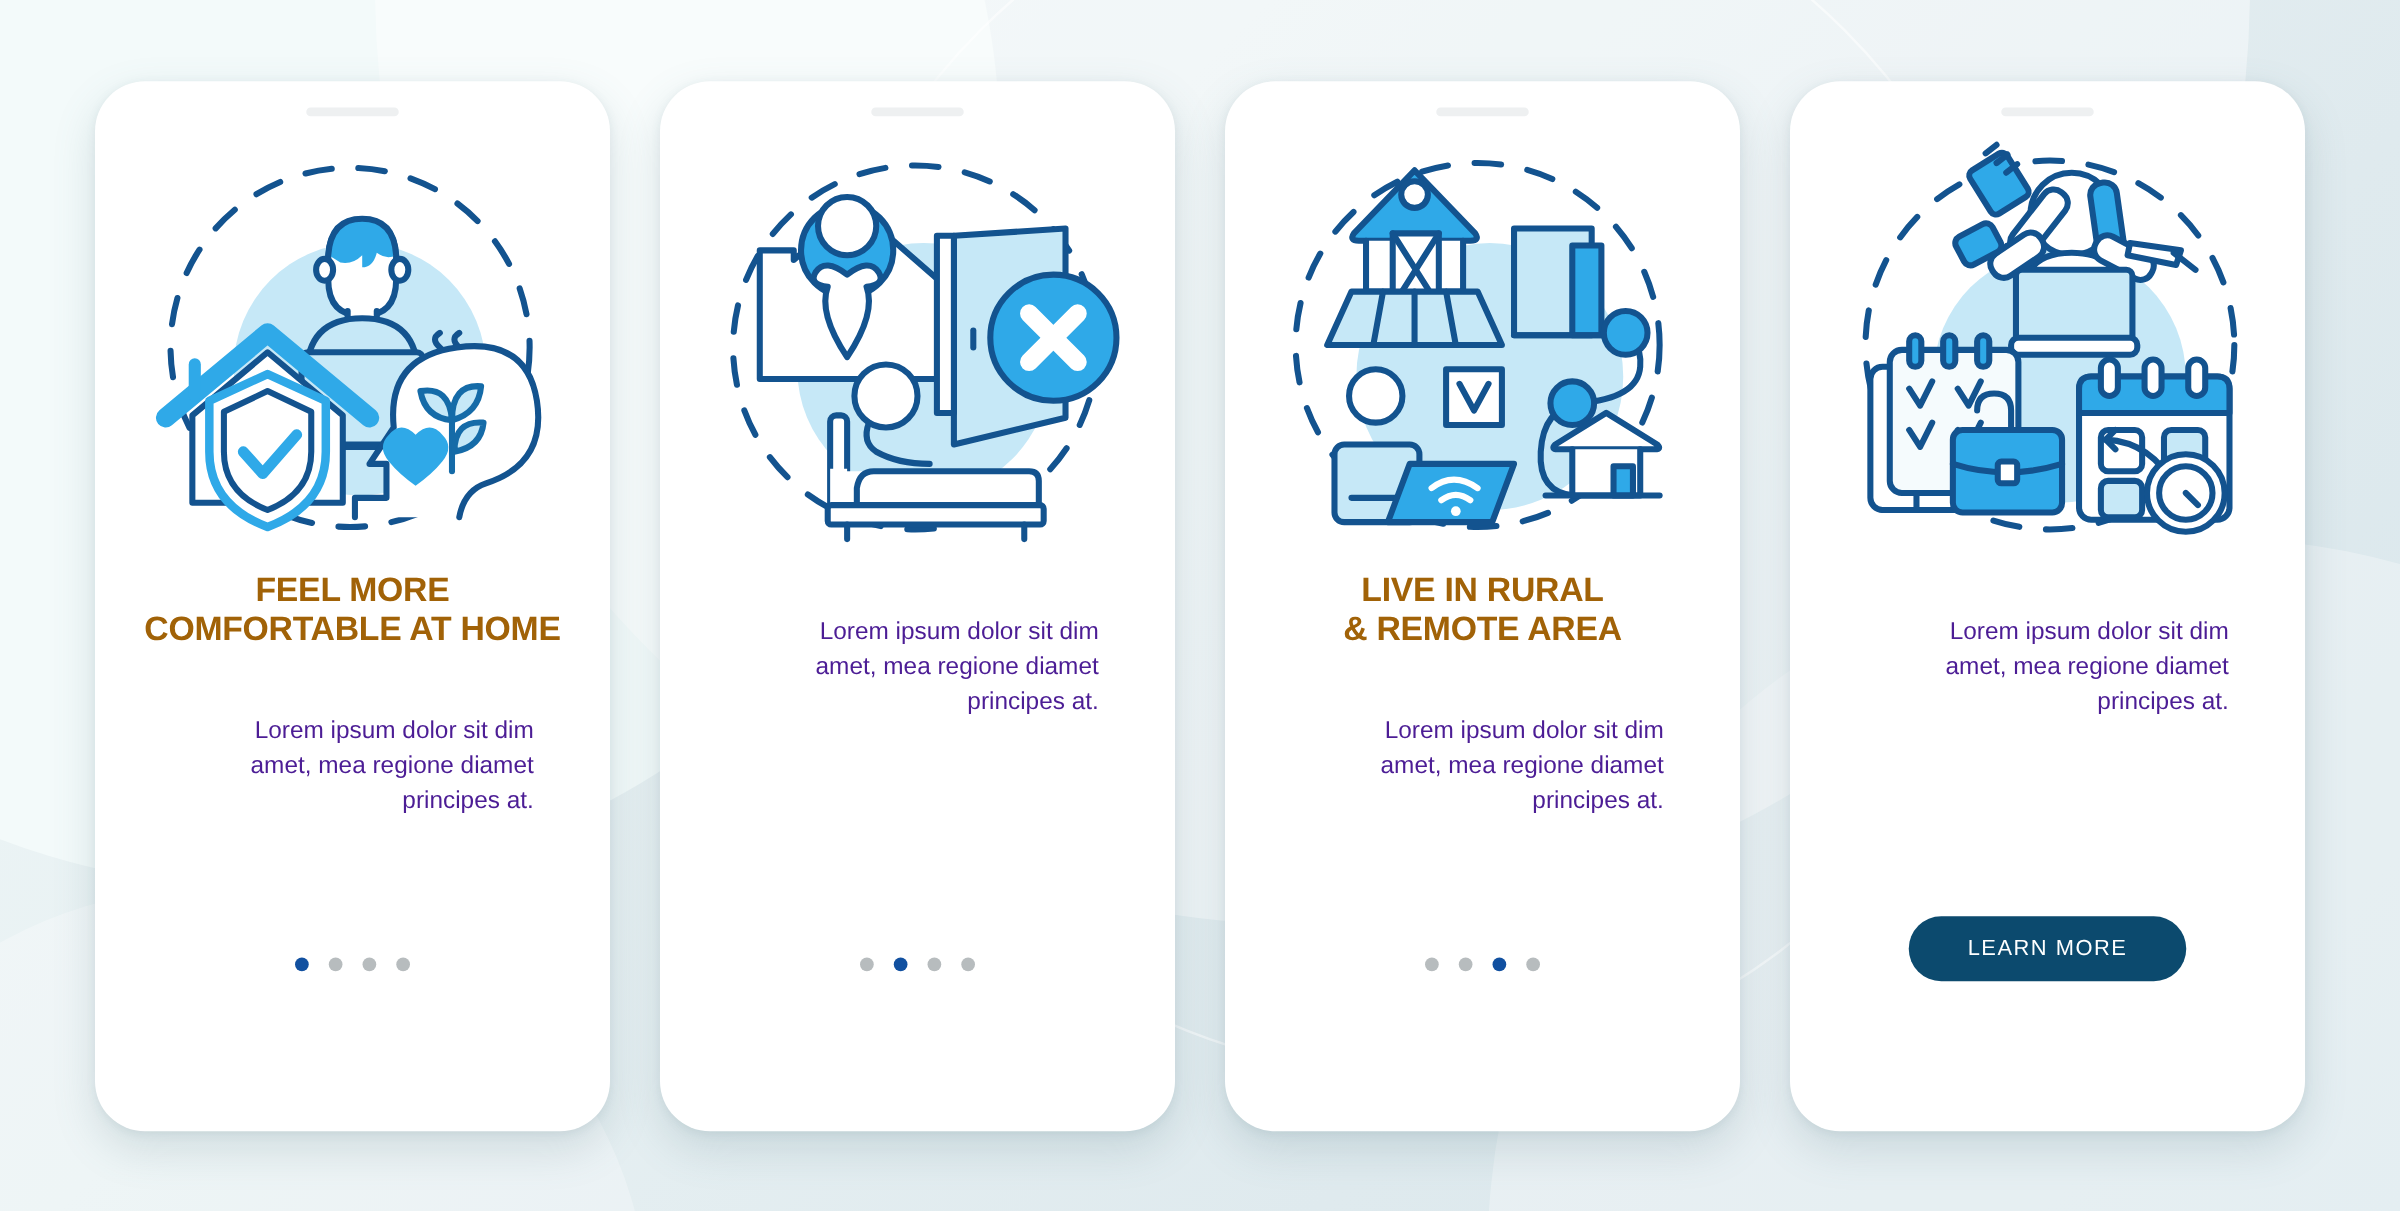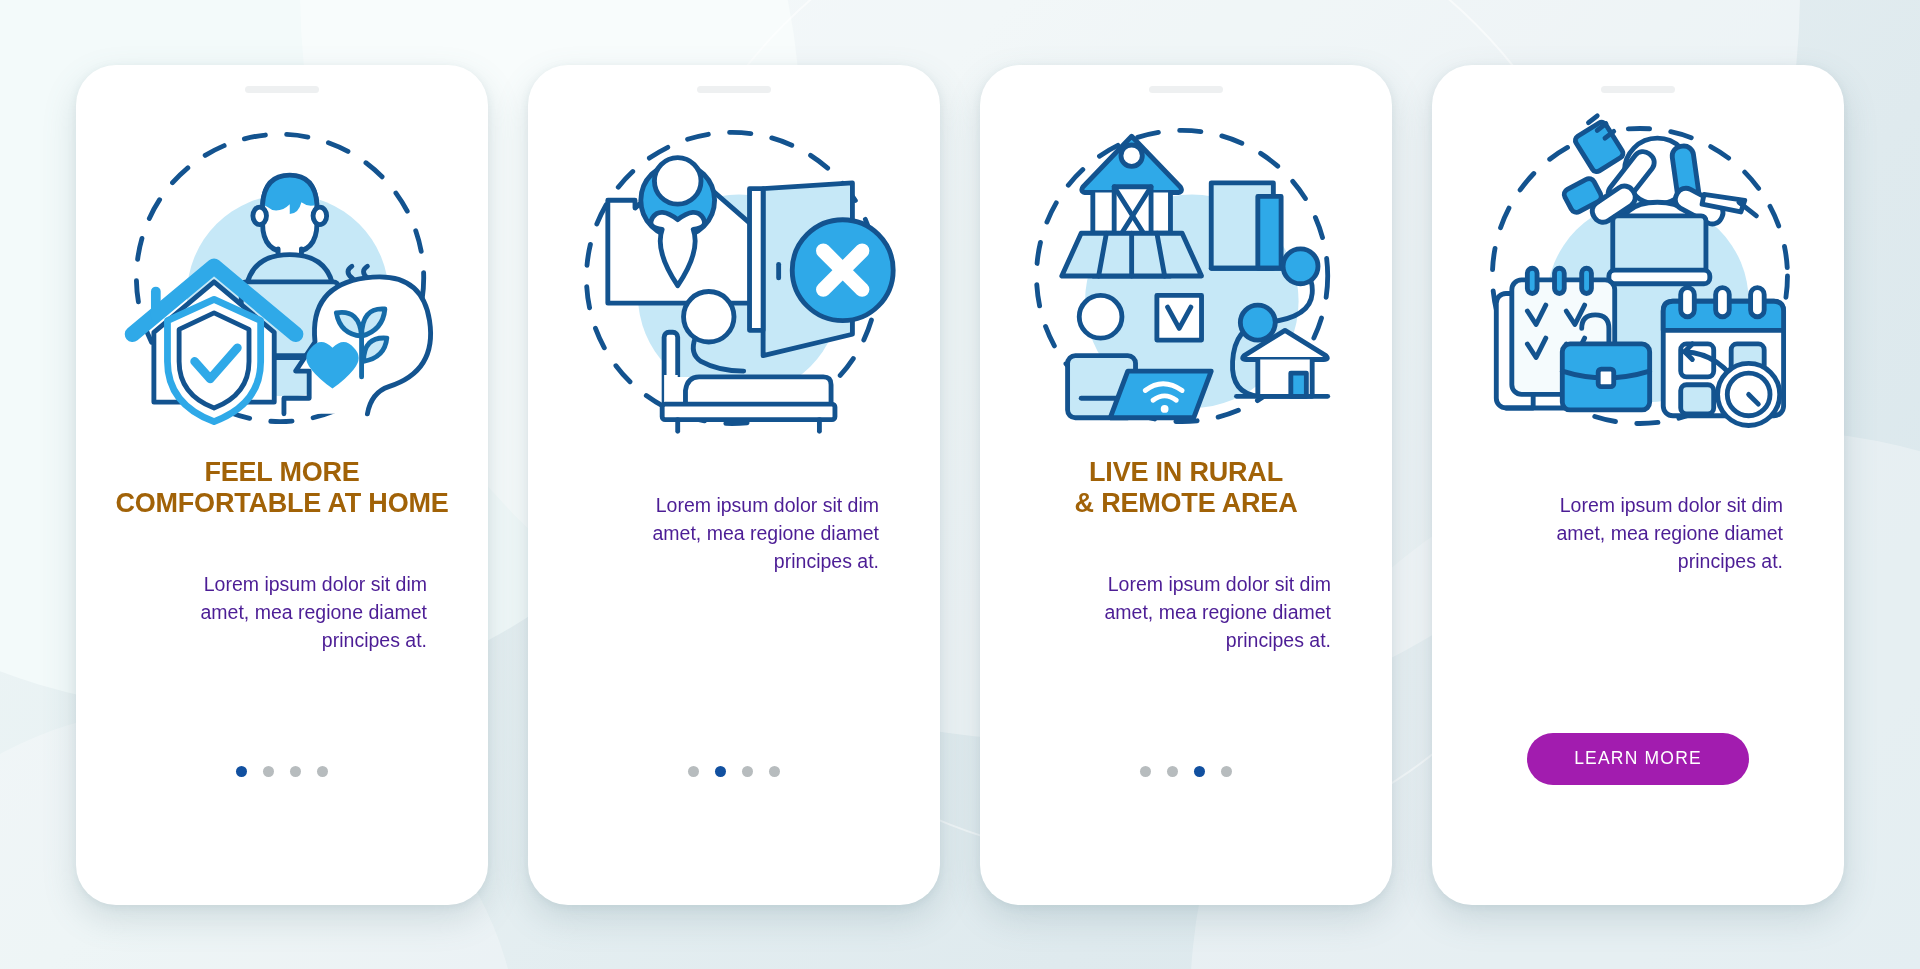--- a/index.html
+++ b/index.html
@@ -142,21 +142,21 @@
   }
   .dot.active { background: #1150a0; }
 
   .cta {
     margin-bottom: 120px;
     min-width: 222px;
     height: 52px;
     padding: 0 34px;
     border: none;
     border-radius: 26px;
-    background: #a21caf;
+    background: #0c4a6e;
     color: #ffffff;
     font-family: "Liberation Sans", sans-serif;
     font-size: 17.5px;
     font-weight: 400;
     letter-spacing: 1.2px;
     cursor: pointer;
     display: flex;
     align-items: center;
     justify-content: center;
     text-align: center;

